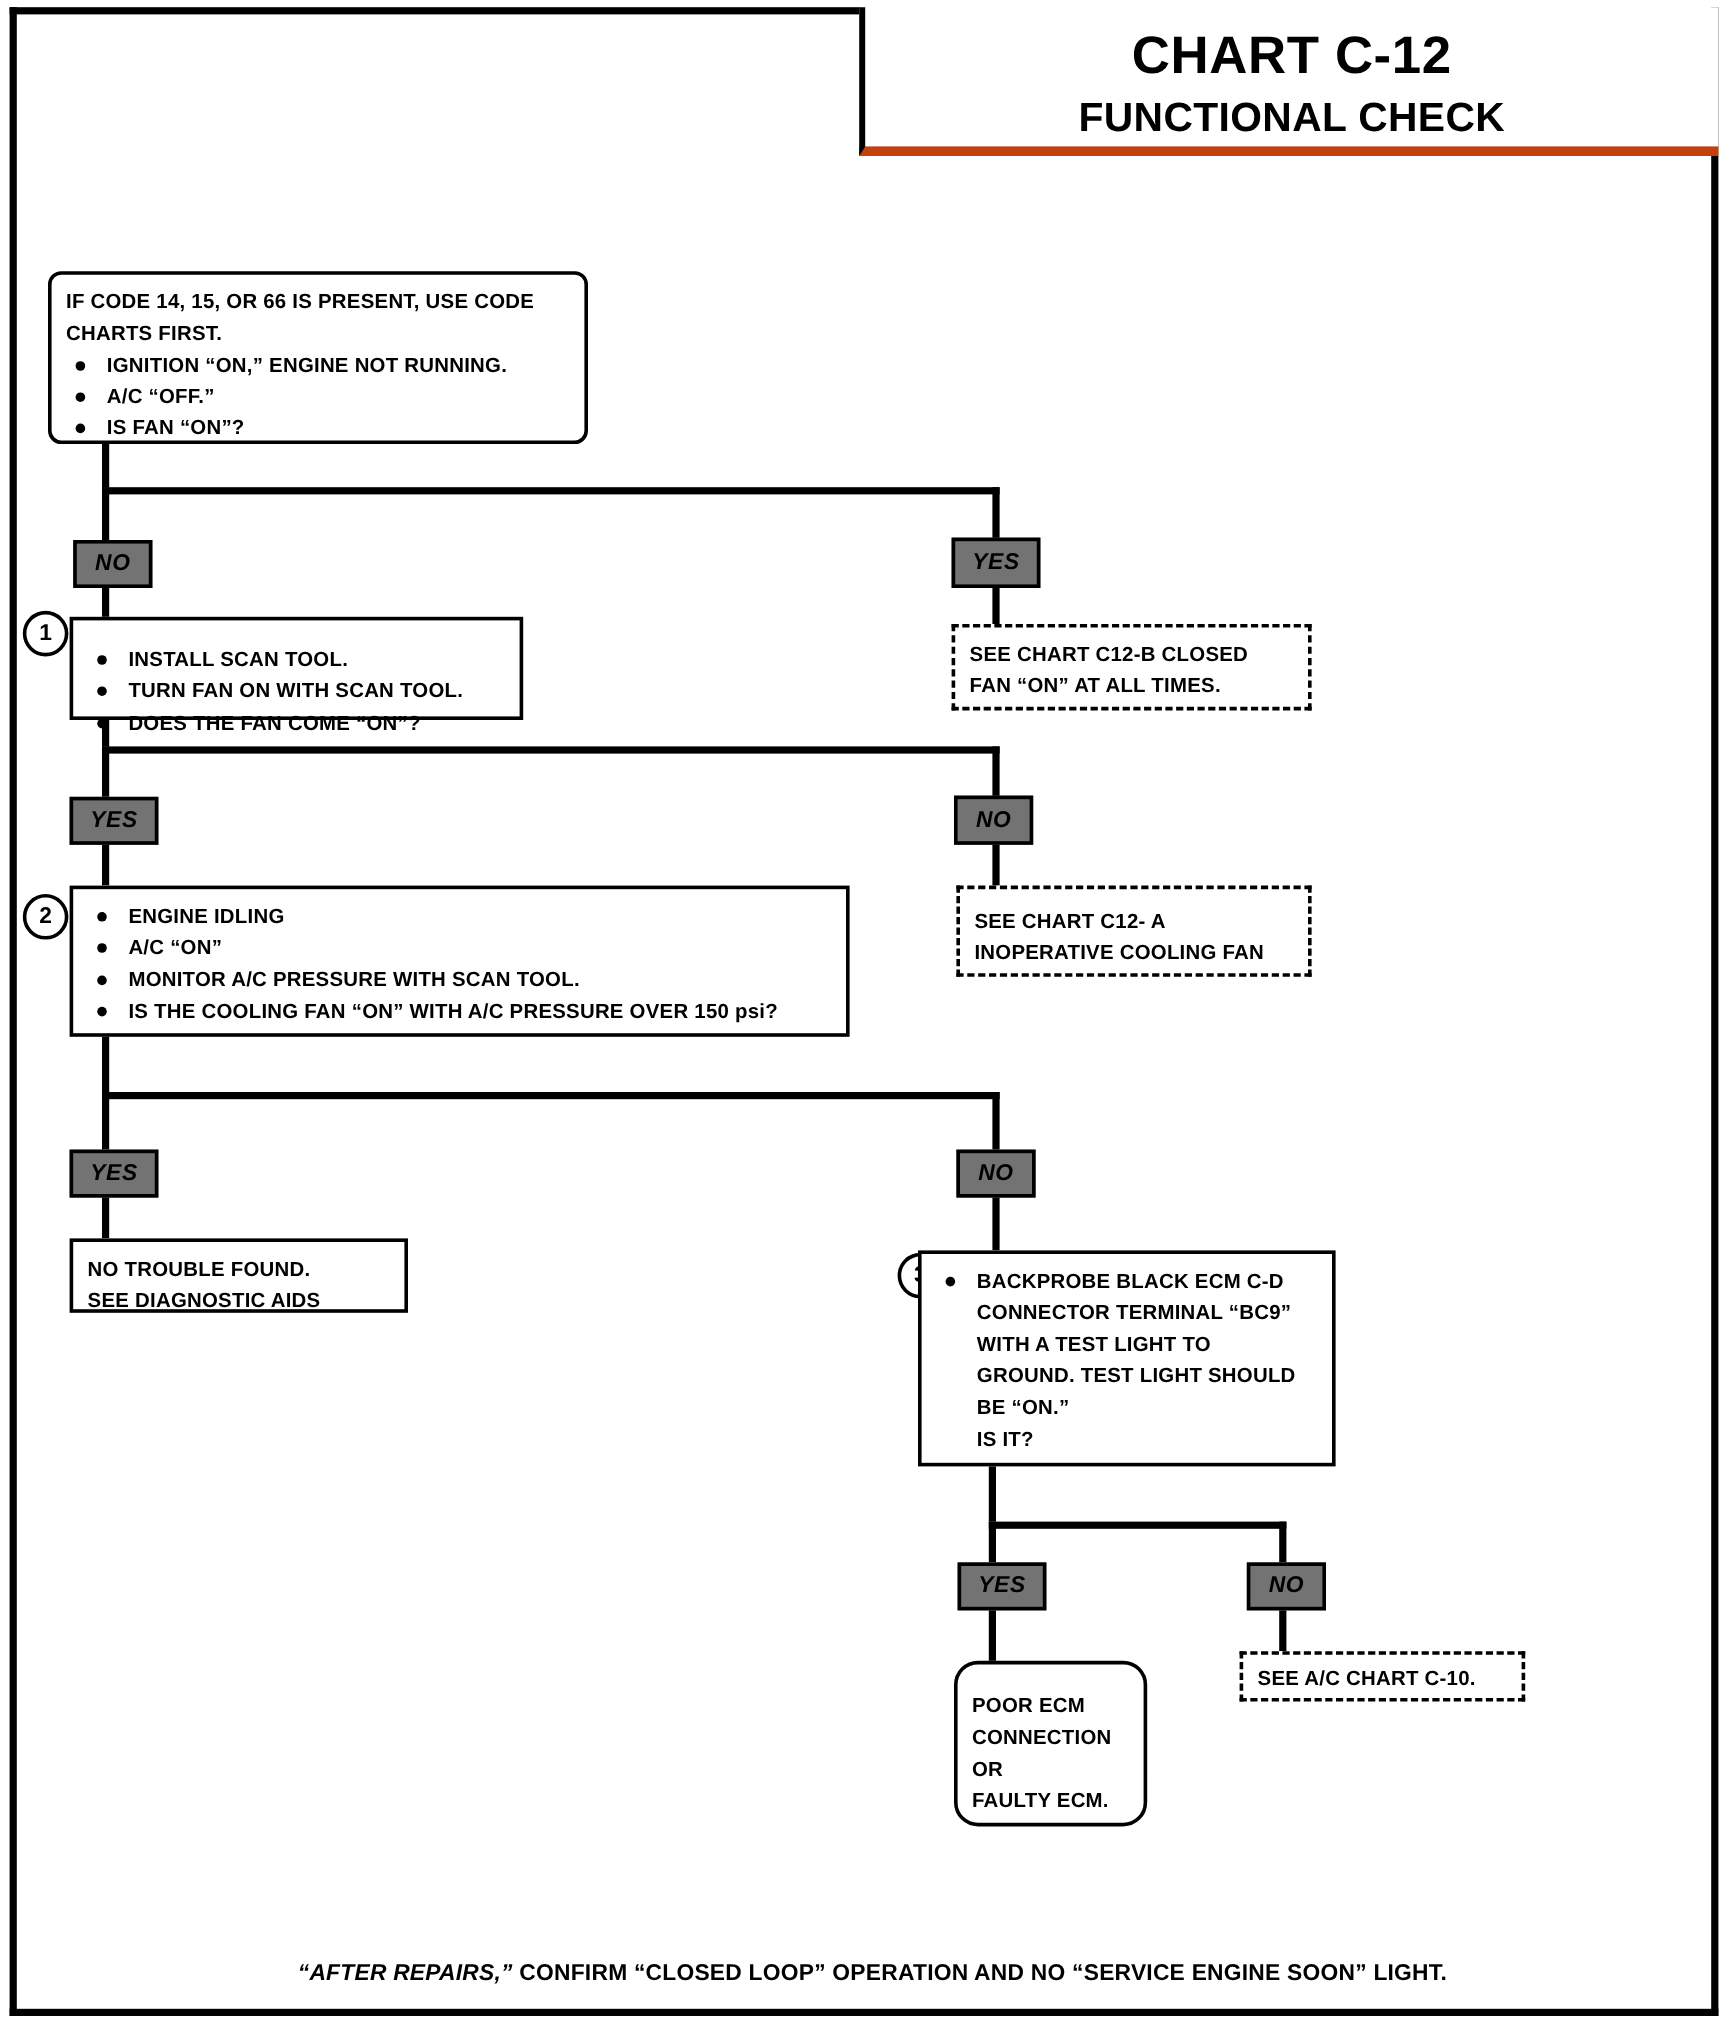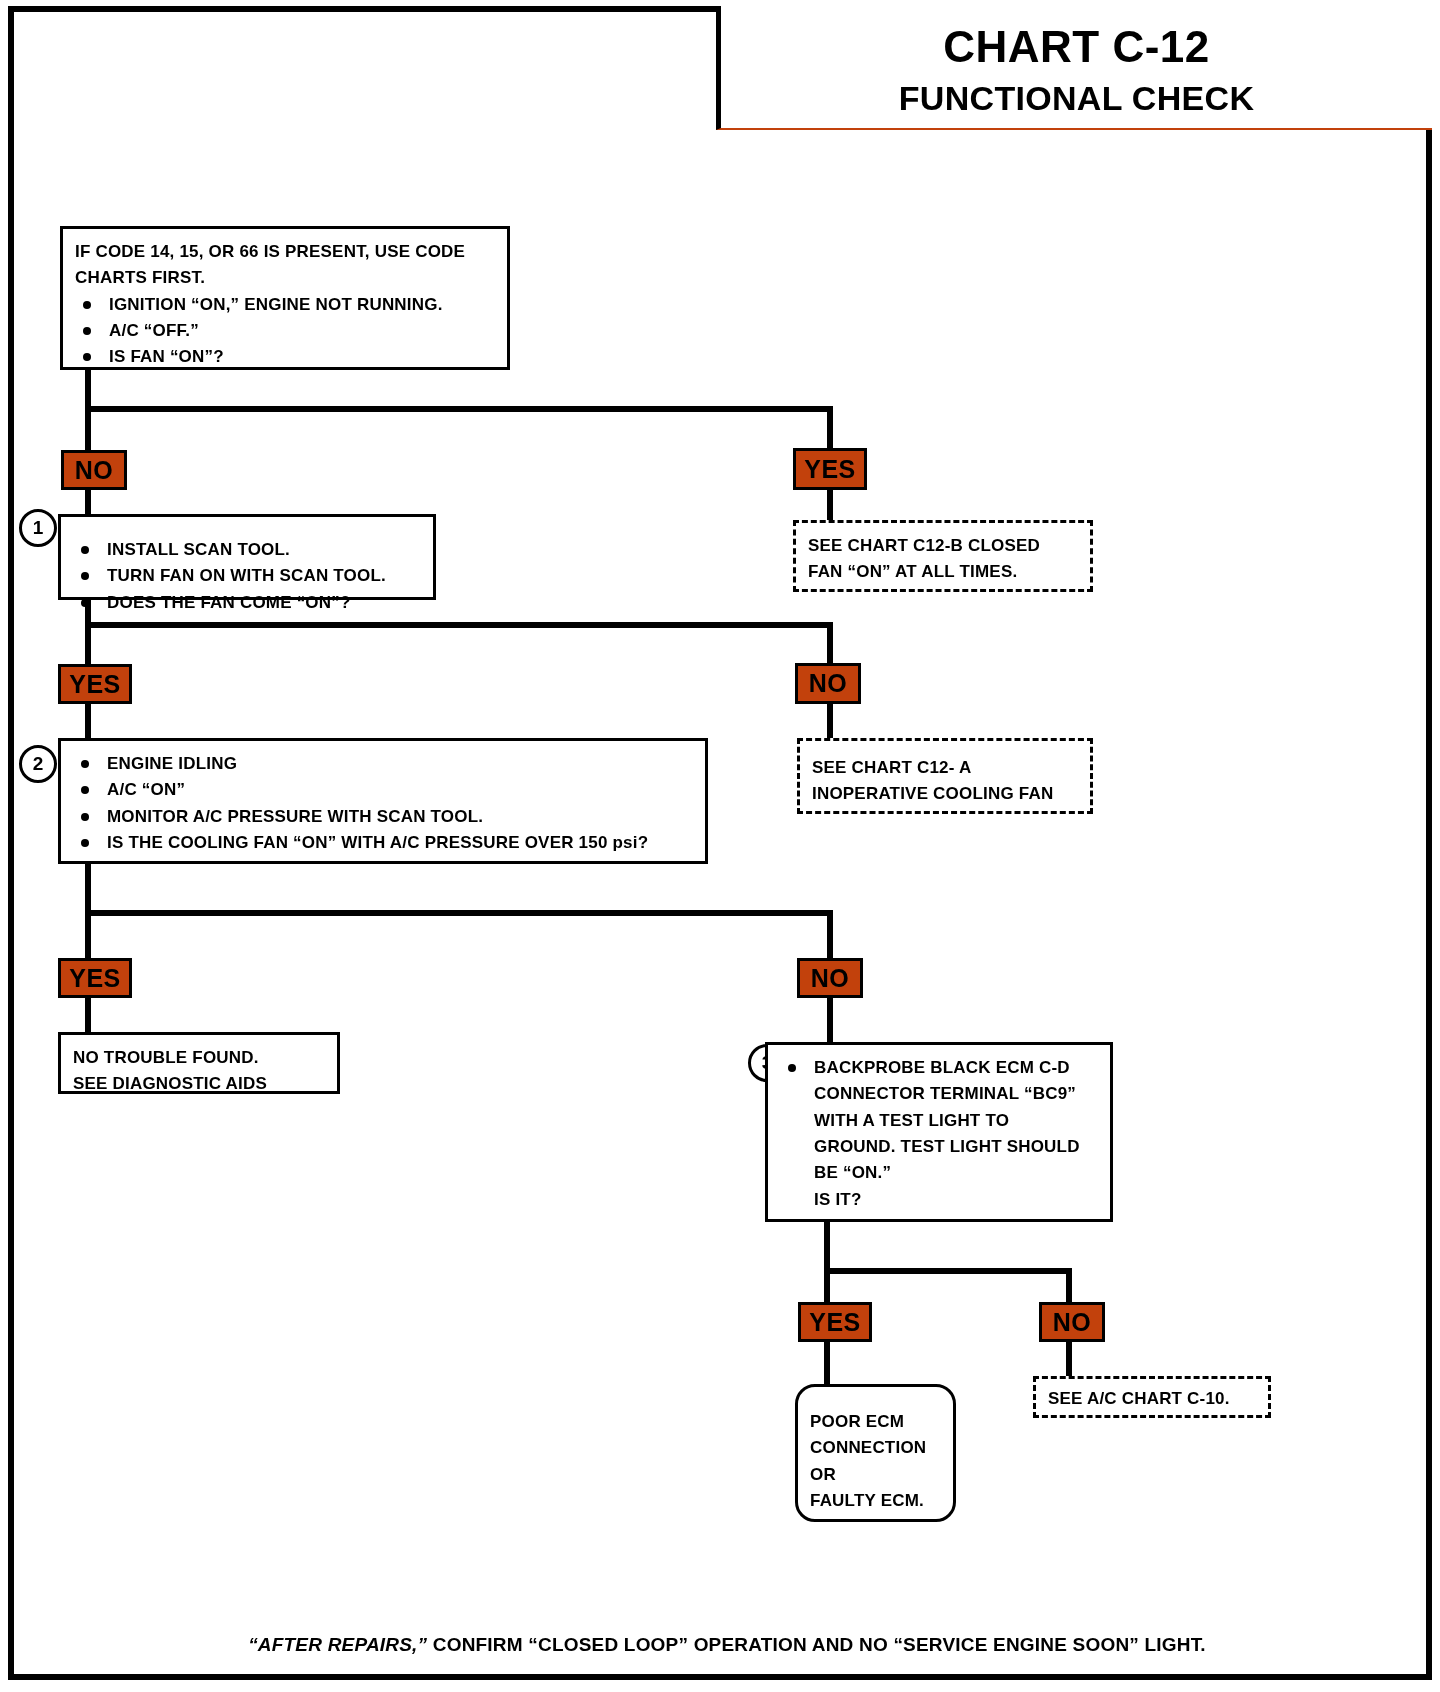--- a/index.html
+++ b/index.html
@@ -45,21 +45,21 @@
   }
 
   
   .title-block {
     position: absolute;
     left: 716px;
     top: 6px;
     width: 716px;
     height: 124px;
     border-left: 5px solid #000;
-    border-bottom: 2px solid #c2410c;
+    border-bottom: 8px solid #c2410c;
     background: #fff;
     box-sizing: border-box;
     text-align: center;
     color: #000;
   }
   .title-main {
     font-size: 44px;
     font-weight: bold;
     letter-spacing: 0.5px;
     margin-top: 18px;
@@ -113,28 +113,29 @@
   .bullet-line.cont {
     padding-left: 34px;
   }
   .bullet-line.cont::before { display: none; }
 
   
   .yn {
     position: absolute;
     box-sizing: border-box;
     border: 3px solid #000;
-    background: #c2410c;
-    color: #000;
-    font-weight: bold;
-    font-size: 25px;
+    background: #737373;
+    color: #000;
+    font-weight: bold;
+    font-size: 19px;
     letter-spacing: 0.5px;
     display: flex;
     align-items: center;
     justify-content: center;
+    font-style: italic;
   }
 
   
   .step-circle {
     position: absolute;
     box-sizing: border-box;
     width: 38px;
     height: 38px;
     border: 3px solid #000;
     border-radius: 50%;
@@ -178,21 +179,21 @@
   <div class="frame-top"></div>
   <div class="frame-left"></div>
   <div class="frame-right"></div>
   <div class="frame-bottom"></div>
 
   <div class="title-block">
     <div class="title-main">CHART C-12</div>
     <div class="title-sub">FUNCTIONAL CHECK</div>
   </div>
 
-  <div class="node" style="left:60px; top:226px; width:450px; height:144px;">
+  <div class="node" style="left:40px; top:226px; width:450px; height:144px;border-radius:11px;">
     <div class="node-line">IF CODE 14, 15, OR 66 IS PRESENT, USE CODE</div>
     <div class="node-line">CHARTS FIRST.</div>
     <div class="bullet-line">IGNITION “ON,”  ENGINE NOT RUNNING.</div>
     <div class="bullet-line">A/C “OFF.”</div>
     <div class="bullet-line">IS FAN “ON”?</div>
   </div>
 
   <div class="conn" style="left:85px; top:370px; width:6px; height:36px;"></div>
   <div class="conn" style="left:85px; top:406px; width:748px; height:6px;"></div>
   <div class="conn" style="left:85px; top:406px; width:6px; height:44px;"></div>

